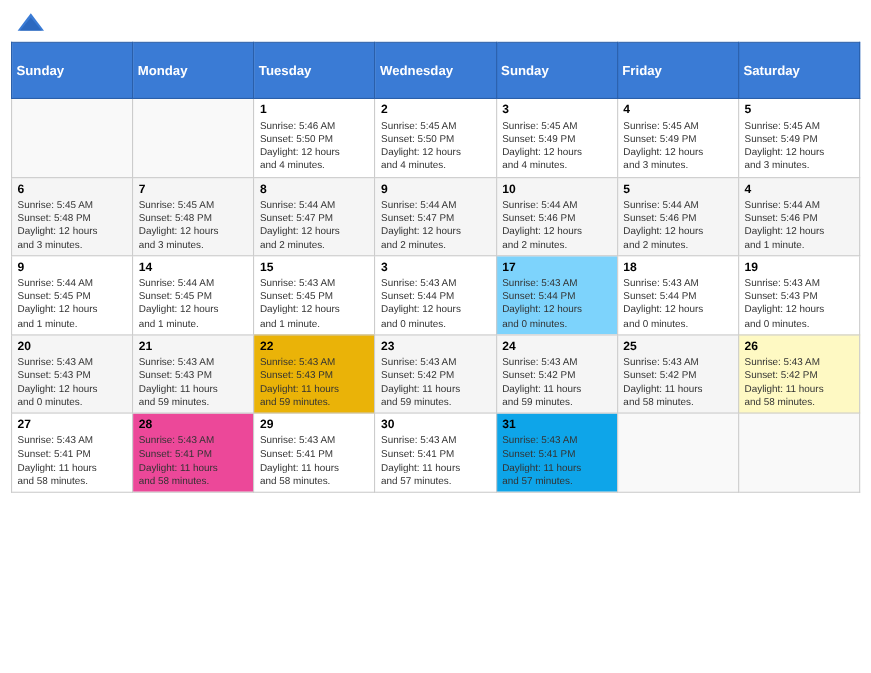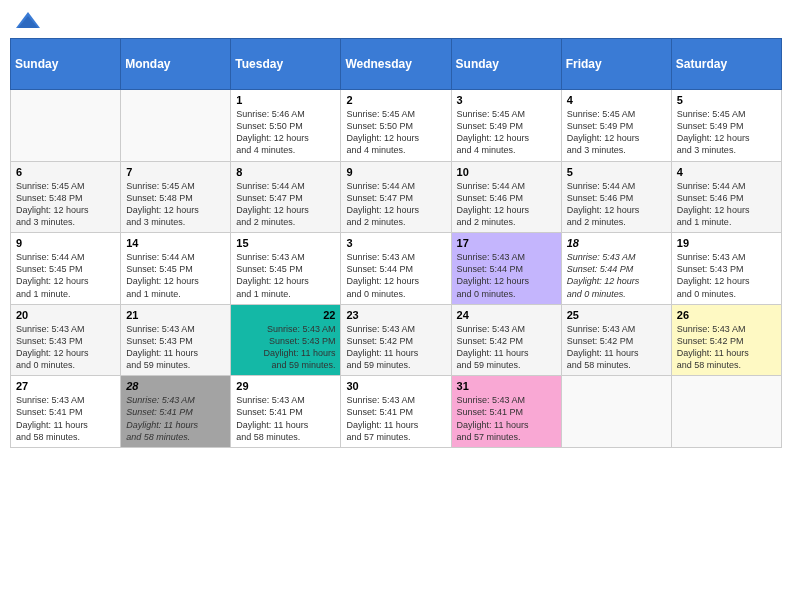--- a/index.html
+++ b/index.html
@@ -240,28 +240,28 @@
 Daylight: 12 hours
 and 1 minute.</div>
         </td>
         <td style="background: rgb(255, 255, 255);">
           <div class="day-number">3</div>
           <div class="day-detail" style="white-space: pre-line;">Sunrise: 5:43 AM
 Sunset: 5:44 PM
 Daylight: 12 hours
 and 0 minutes.</div>
         </td>
-        <td style="background: #c4b5fd;">
+        <td style="background: #7dd3fc;">
           <div class="day-number">17</div>
           <div class="day-detail" style="white-space: pre-line;">Sunrise: 5:43 AM
 Sunset: 5:44 PM
 Daylight: 12 hours
 and 0 minutes.</div>
         </td>
-        <td style="background: rgb(255, 255, 255); font-style: italic;">
+        <td style="background: rgb(255, 255, 255);">
           <div class="day-number">18</div>
           <div class="day-detail" style="white-space: pre-line;">Sunrise: 5:43 AM
 Sunset: 5:44 PM
 Daylight: 12 hours
 and 0 minutes.</div>
         </td>
         <td style="background: rgb(255, 255, 255);">
           <div class="day-number">19</div>
           <div class="day-detail" style="white-space: pre-line;">Sunrise: 5:43 AM
 Sunset: 5:43 PM
@@ -277,21 +277,21 @@
 Daylight: 12 hours
 and 0 minutes.</div>
         </td>
         <td style="background: rgb(245, 245, 245);">
           <div class="day-number">21</div>
           <div class="day-detail" style="white-space: pre-line;">Sunrise: 5:43 AM
 Sunset: 5:43 PM
 Daylight: 11 hours
 and 59 minutes.</div>
         </td>
-        <td style="background: #14b8a6; text-align: right;">
+        <td style="background: #eab308;">
           <div class="day-number">22</div>
           <div class="day-detail" style="white-space: pre-line;">Sunrise: 5:43 AM
 Sunset: 5:43 PM
 Daylight: 11 hours
 and 59 minutes.</div>
         </td>
         <td style="background: rgb(245, 245, 245);">
           <div class="day-number">23</div>
           <div class="day-detail" style="white-space: pre-line;">Sunrise: 5:43 AM
 Sunset: 5:42 PM
@@ -321,42 +321,42 @@
         </td>
       </tr>
       <tr class="week-row">
         <td style="background: rgb(255, 255, 255);">
           <div class="day-number">27</div>
           <div class="day-detail" style="white-space: pre-line;">Sunrise: 5:43 AM
 Sunset: 5:41 PM
 Daylight: 11 hours
 and 58 minutes.</div>
         </td>
-        <td style="background: #a3a3a3; font-style: italic;">
+        <td style="background: #ec4899;">
           <div class="day-number">28</div>
           <div class="day-detail" style="white-space: pre-line;">Sunrise: 5:43 AM
 Sunset: 5:41 PM
 Daylight: 11 hours
 and 58 minutes.</div>
         </td>
         <td style="background: rgb(255, 255, 255);">
           <div class="day-number">29</div>
           <div class="day-detail" style="white-space: pre-line;">Sunrise: 5:43 AM
 Sunset: 5:41 PM
 Daylight: 11 hours
 and 58 minutes.</div>
         </td>
         <td style="background: rgb(255, 255, 255);">
           <div class="day-number">30</div>
           <div class="day-detail" style="white-space: pre-line;">Sunrise: 5:43 AM
 Sunset: 5:41 PM
 Daylight: 11 hours
 and 57 minutes.</div>
         </td>
-        <td style="background: #f9a8d4;">
+        <td style="background: #0ea5e9;">
           <div class="day-number">31</div>
           <div class="day-detail" style="white-space: pre-line;">Sunrise: 5:43 AM
 Sunset: 5:41 PM
 Daylight: 11 hours
 and 57 minutes.</div>
         </td>
         <td class="empty"></td>
         <td class="empty"></td>
       </tr>
     </tbody>

